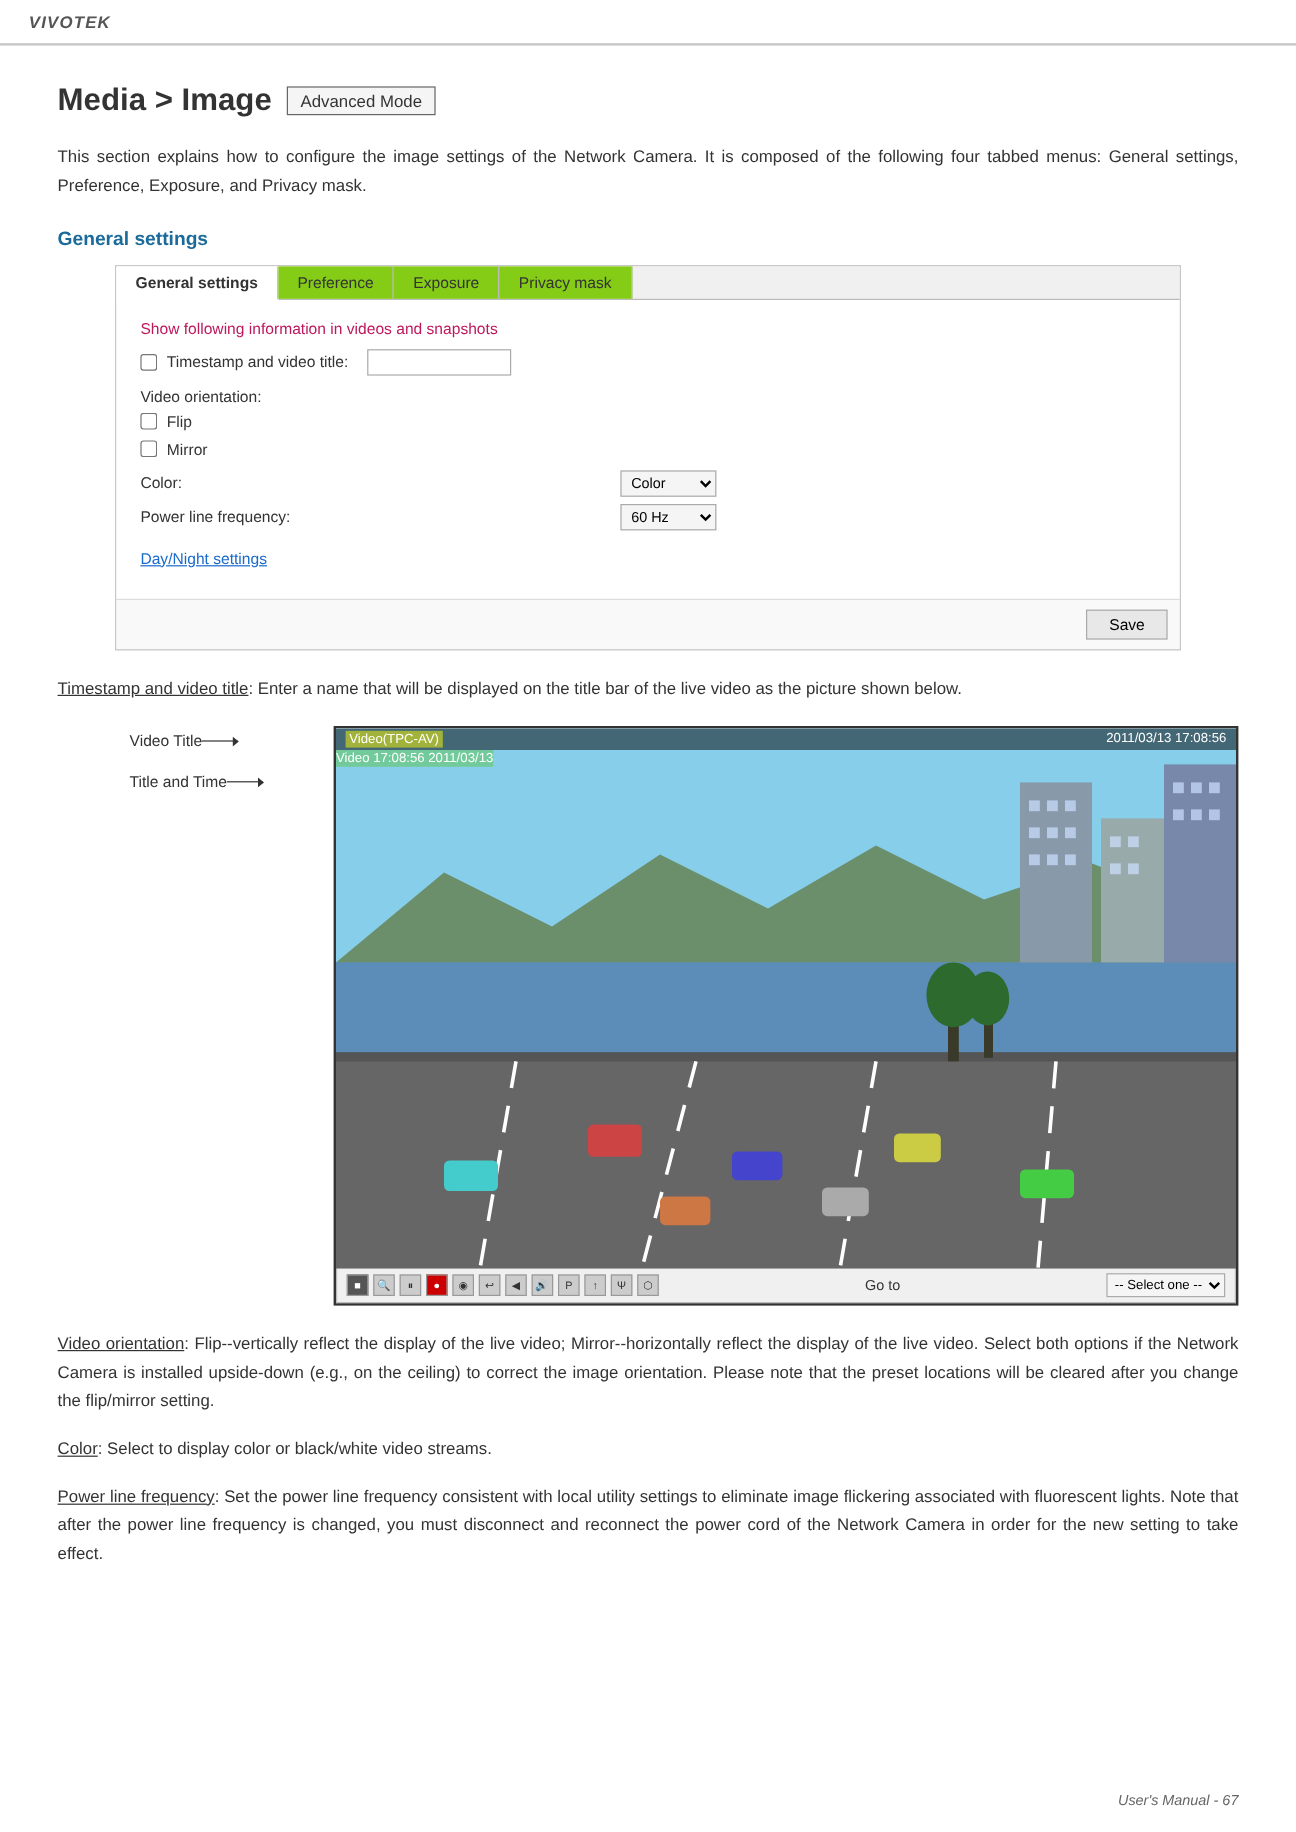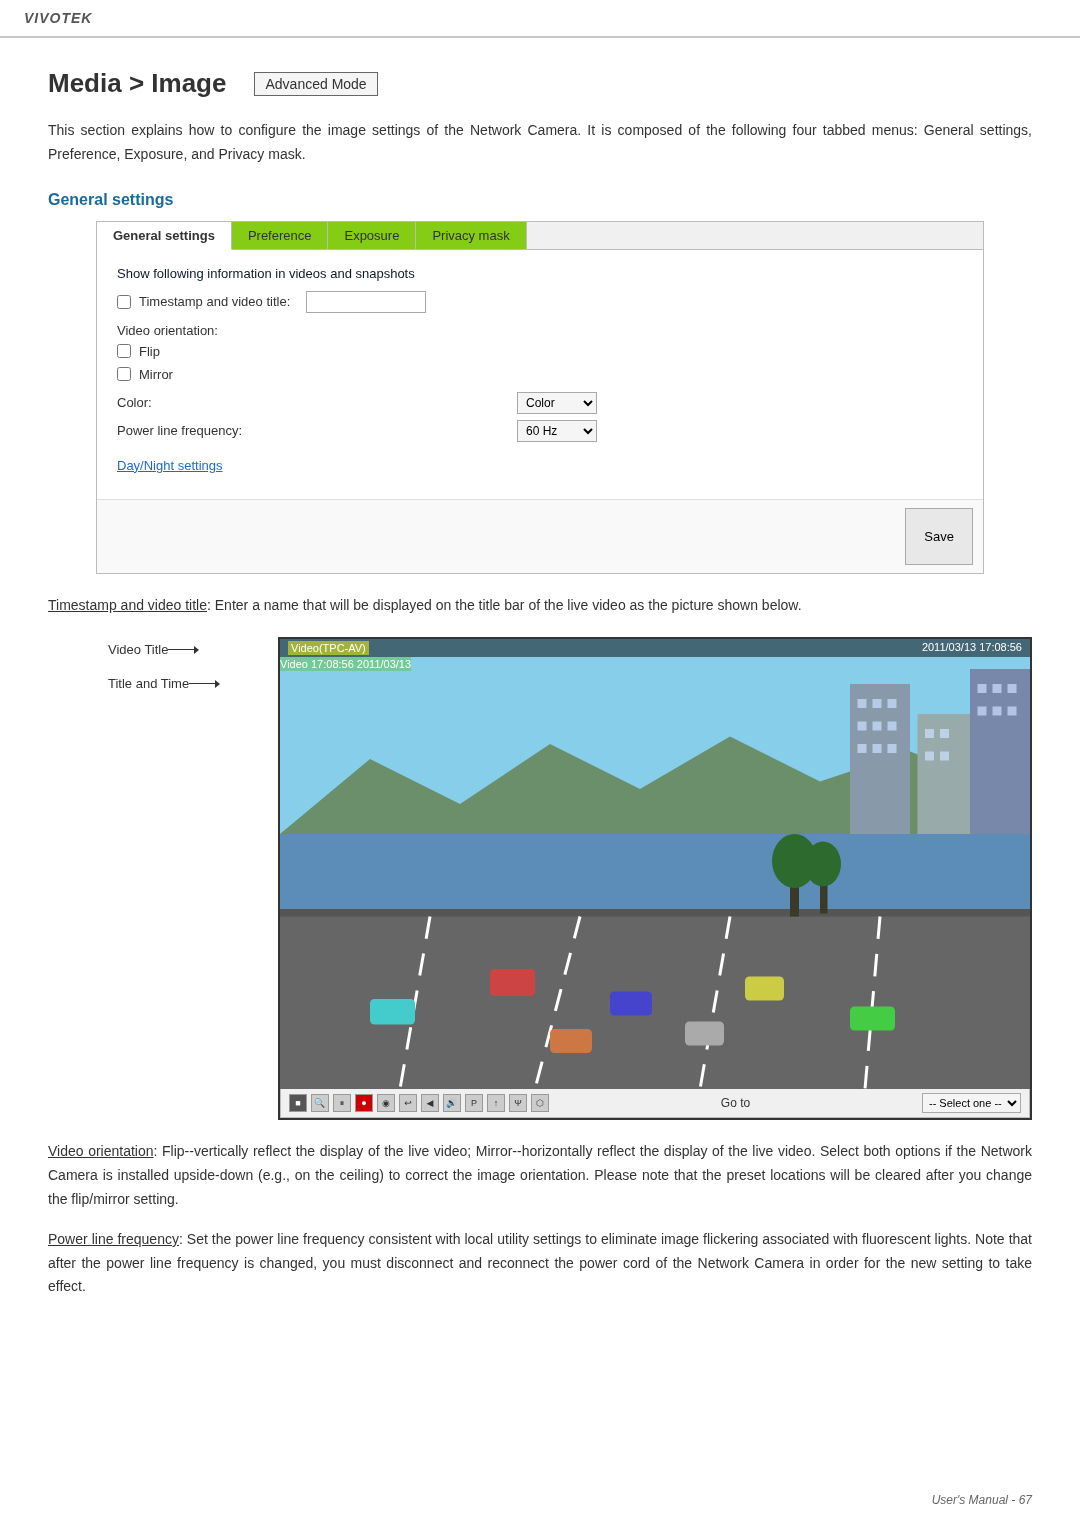--- a/index.html
+++ b/index.html
@@ -32,21 +32,21 @@
 
     
     .content {
       padding: 30px 48px;
     }
 
     
     .page-title-row {
       display: flex;
       align-items: center;
-      gap: 28px;
+      gap: 13px;
       margin-bottom: 20px;
     }
     .page-title {
       font-size: 26px;
       font-weight: bold;
       color: #333;
     }
     .advanced-mode-badge {
       border: 1px solid #666;
       padding: 3px 10px;
@@ -102,21 +102,21 @@
     }
 
     
     .panel-body {
       padding: 16px 20px;
       background: #fff;
     }
     .panel-label {
       font-size: 13px;
       margin-bottom: 10px;
-      color: #0f172a;
+      color: #be185d;
     }
     .checkbox-row {
       display: flex;
       align-items: center;
       gap: 8px;
       margin-bottom: 8px;
     }
     .checkbox-row input[type="checkbox"] {
       width: 14px;
       height: 14px;
@@ -173,21 +173,21 @@
     .panel-footer {
       display: flex;
       justify-content: flex-end;
       padding: 8px 10px;
       border-top: 1px solid #ddd;
       background: #f9f9f9;
     }
     .save-button {
       background: #e8e8e8;
       border: 1px solid #aaa;
-      padding: 20px 18px;
+      padding: 4px 18px;
       font-size: 13px;
       cursor: pointer;
     }
 
     
     .explanation-text {
       font-size: 14px;
       line-height: 1.7;
       margin-bottom: 20px;
       color: #333;
@@ -540,20 +540,23 @@
           </select>
         </div>
       </div>
     </div>
   </div>
 
   <p class="para">
     <u>Video orientation</u><span>: Flip--vertically reflect the display of the live video; Mirror--horizontally reflect the display of the live video. Select both options if the Network Camera is installed upside-down (e.g., on the ceiling) to correct the image orientation. Please note that the preset locations will be cleared after you change the flip/mirror setting.</span>
   </p>
 
+  <p class="para">
+    <u>Color</u><span>: Select to display color or black/white video streams.</span>
+  </p>
 
   <p class="para">
     <u>Power line frequency</u><span>: Set the power line frequency consistent with local utility settings to eliminate image flickering associated with fluorescent lights. Note that after the power line frequency is changed, you must disconnect and reconnect the power cord of the Network Camera in order for the new setting to take effect.</span>
   </p>
 
 </div>
 
 <div class="page-footer">
   <span>User's Manual - 67</span>
 </div>

